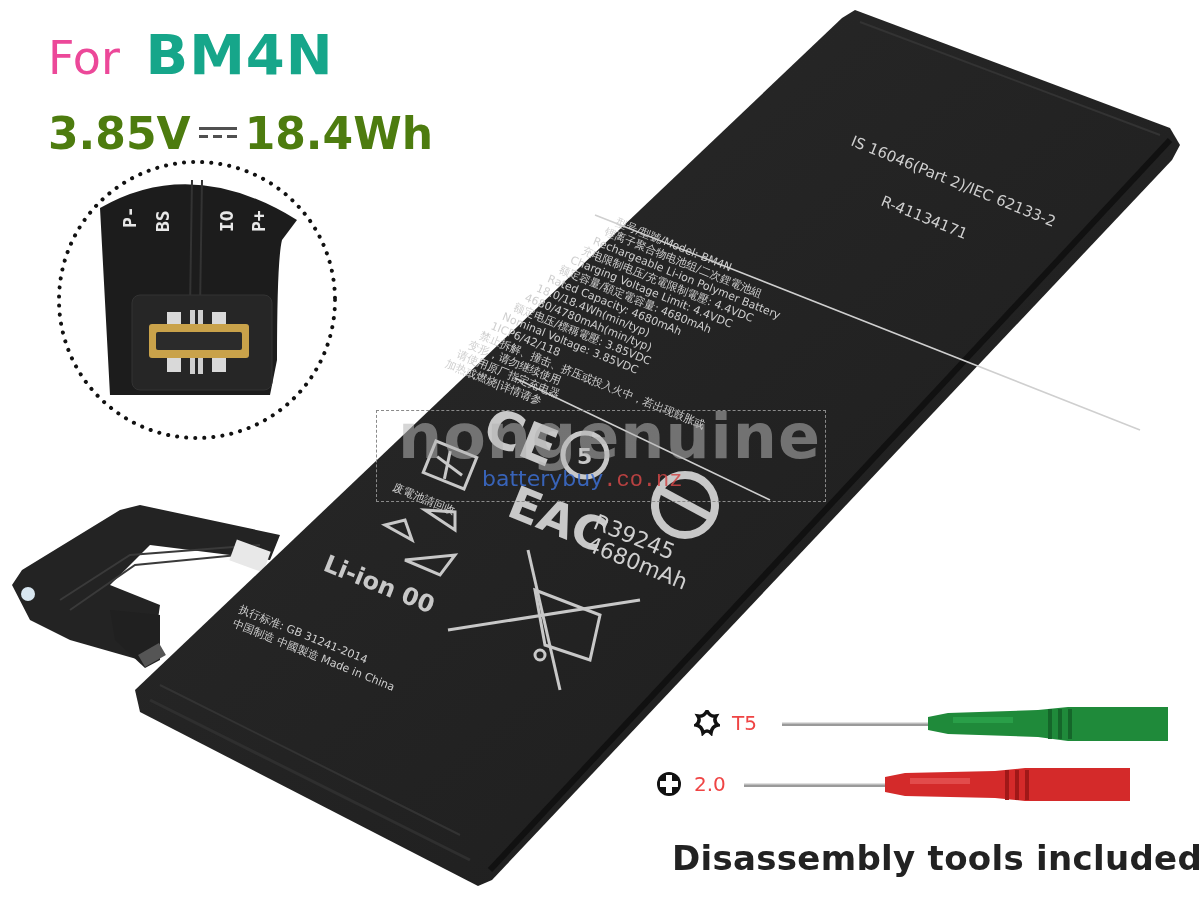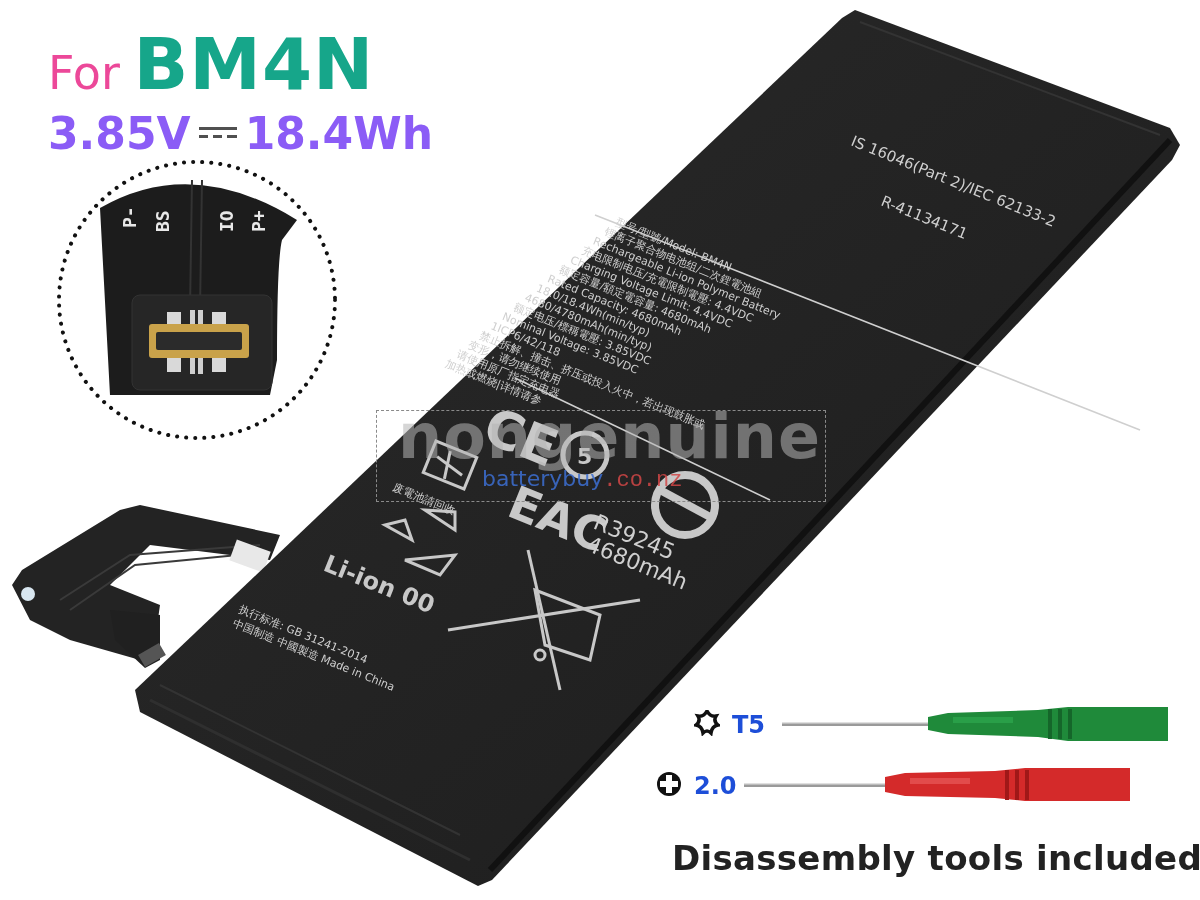--- a/index.html
+++ b/index.html
@@ -2,38 +2,38 @@
 <html><head>
 <meta charset="utf-8">
 <style>
   html, body { margin: 0; padding: 0; background: #ffffff; }
   body { width: 1200px; height: 900px; position: relative; overflow: hidden; font-family: "DejaVu Sans", sans-serif; }
   .abs { position: absolute; }
 
   
   .headline { left: 48px; top: 22px; font-weight: bold; white-space: nowrap; }
   .headline .for { font-size: 46px; color: #ec4899; vertical-align: baseline; font-weight: normal; font-family: "DejaVu Sans", sans-serif; }
-  .headline .model { font-size: 72px; color: #16a68a; font-weight: bold; letter-spacing: 1px; margin-left: 8px; }
-  .spec { left: 48px; top: 108px; font-size: 44px; font-weight: bold; color: #8b5cf6; white-space: nowrap; text-align: center; }
+  .headline .model { font-size: 56px; color: #16a68a; font-weight: bold; letter-spacing: 1px; margin-left: 20px; }
+  .spec { left: 48px; top: 108px; font-size: 44px; font-weight: bold; color: #4d7c0f; white-space: nowrap; text-align: center; }
   .spec .dc { display: inline-block; width: 42px; height: 16px; vertical-align: middle; margin: 0 6px; position: relative; top: -4px; }
 
   
   .detail-wrap { left: 52px; top: 160px; width: 290px; height: 280px; }
 
   
   .battery-svg { left: 0; top: 0; width: 1200px; height: 900px; }
 
   .watermark { left: 376px; top: 410px; width: 448px; height: 90px; border: 1px dashed #8a8a8a; }
   .wm-big { left: 398px; top: 400px; font-size: 62px; font-weight: bold; color: rgba(180,180,180,0.55); letter-spacing: 1px; white-space: nowrap; }
   .wm-small { left: 482px; top: 466px; font-size: 22px; white-space: nowrap; }
   .wm-small .b { color: rgba(60,110,210,0.85); text-align: center; }
   .wm-small .r { color: rgba(210,70,70,0.85); font-family: Liberation Mono, monospace; }
 
   
-  .tool-label { font-size: 24px; font-weight: bold; color: #1d4ed8; white-space: nowrap; }
+  .tool-label { font-size: 20px; font-weight: normal; color: #ef4444; white-space: nowrap; }
   .tools-caption { left: 672px; top: 838px; font-size: 34px; font-weight: bold; color: #222; white-space: nowrap; letter-spacing: 0.3px; }
 </style>
 </head>
 <body>
 
 <div class="abs headline">
   <span class="for">For</span>
   <span class="model">BM4N</span>
 </div>
 <div class="abs spec">

